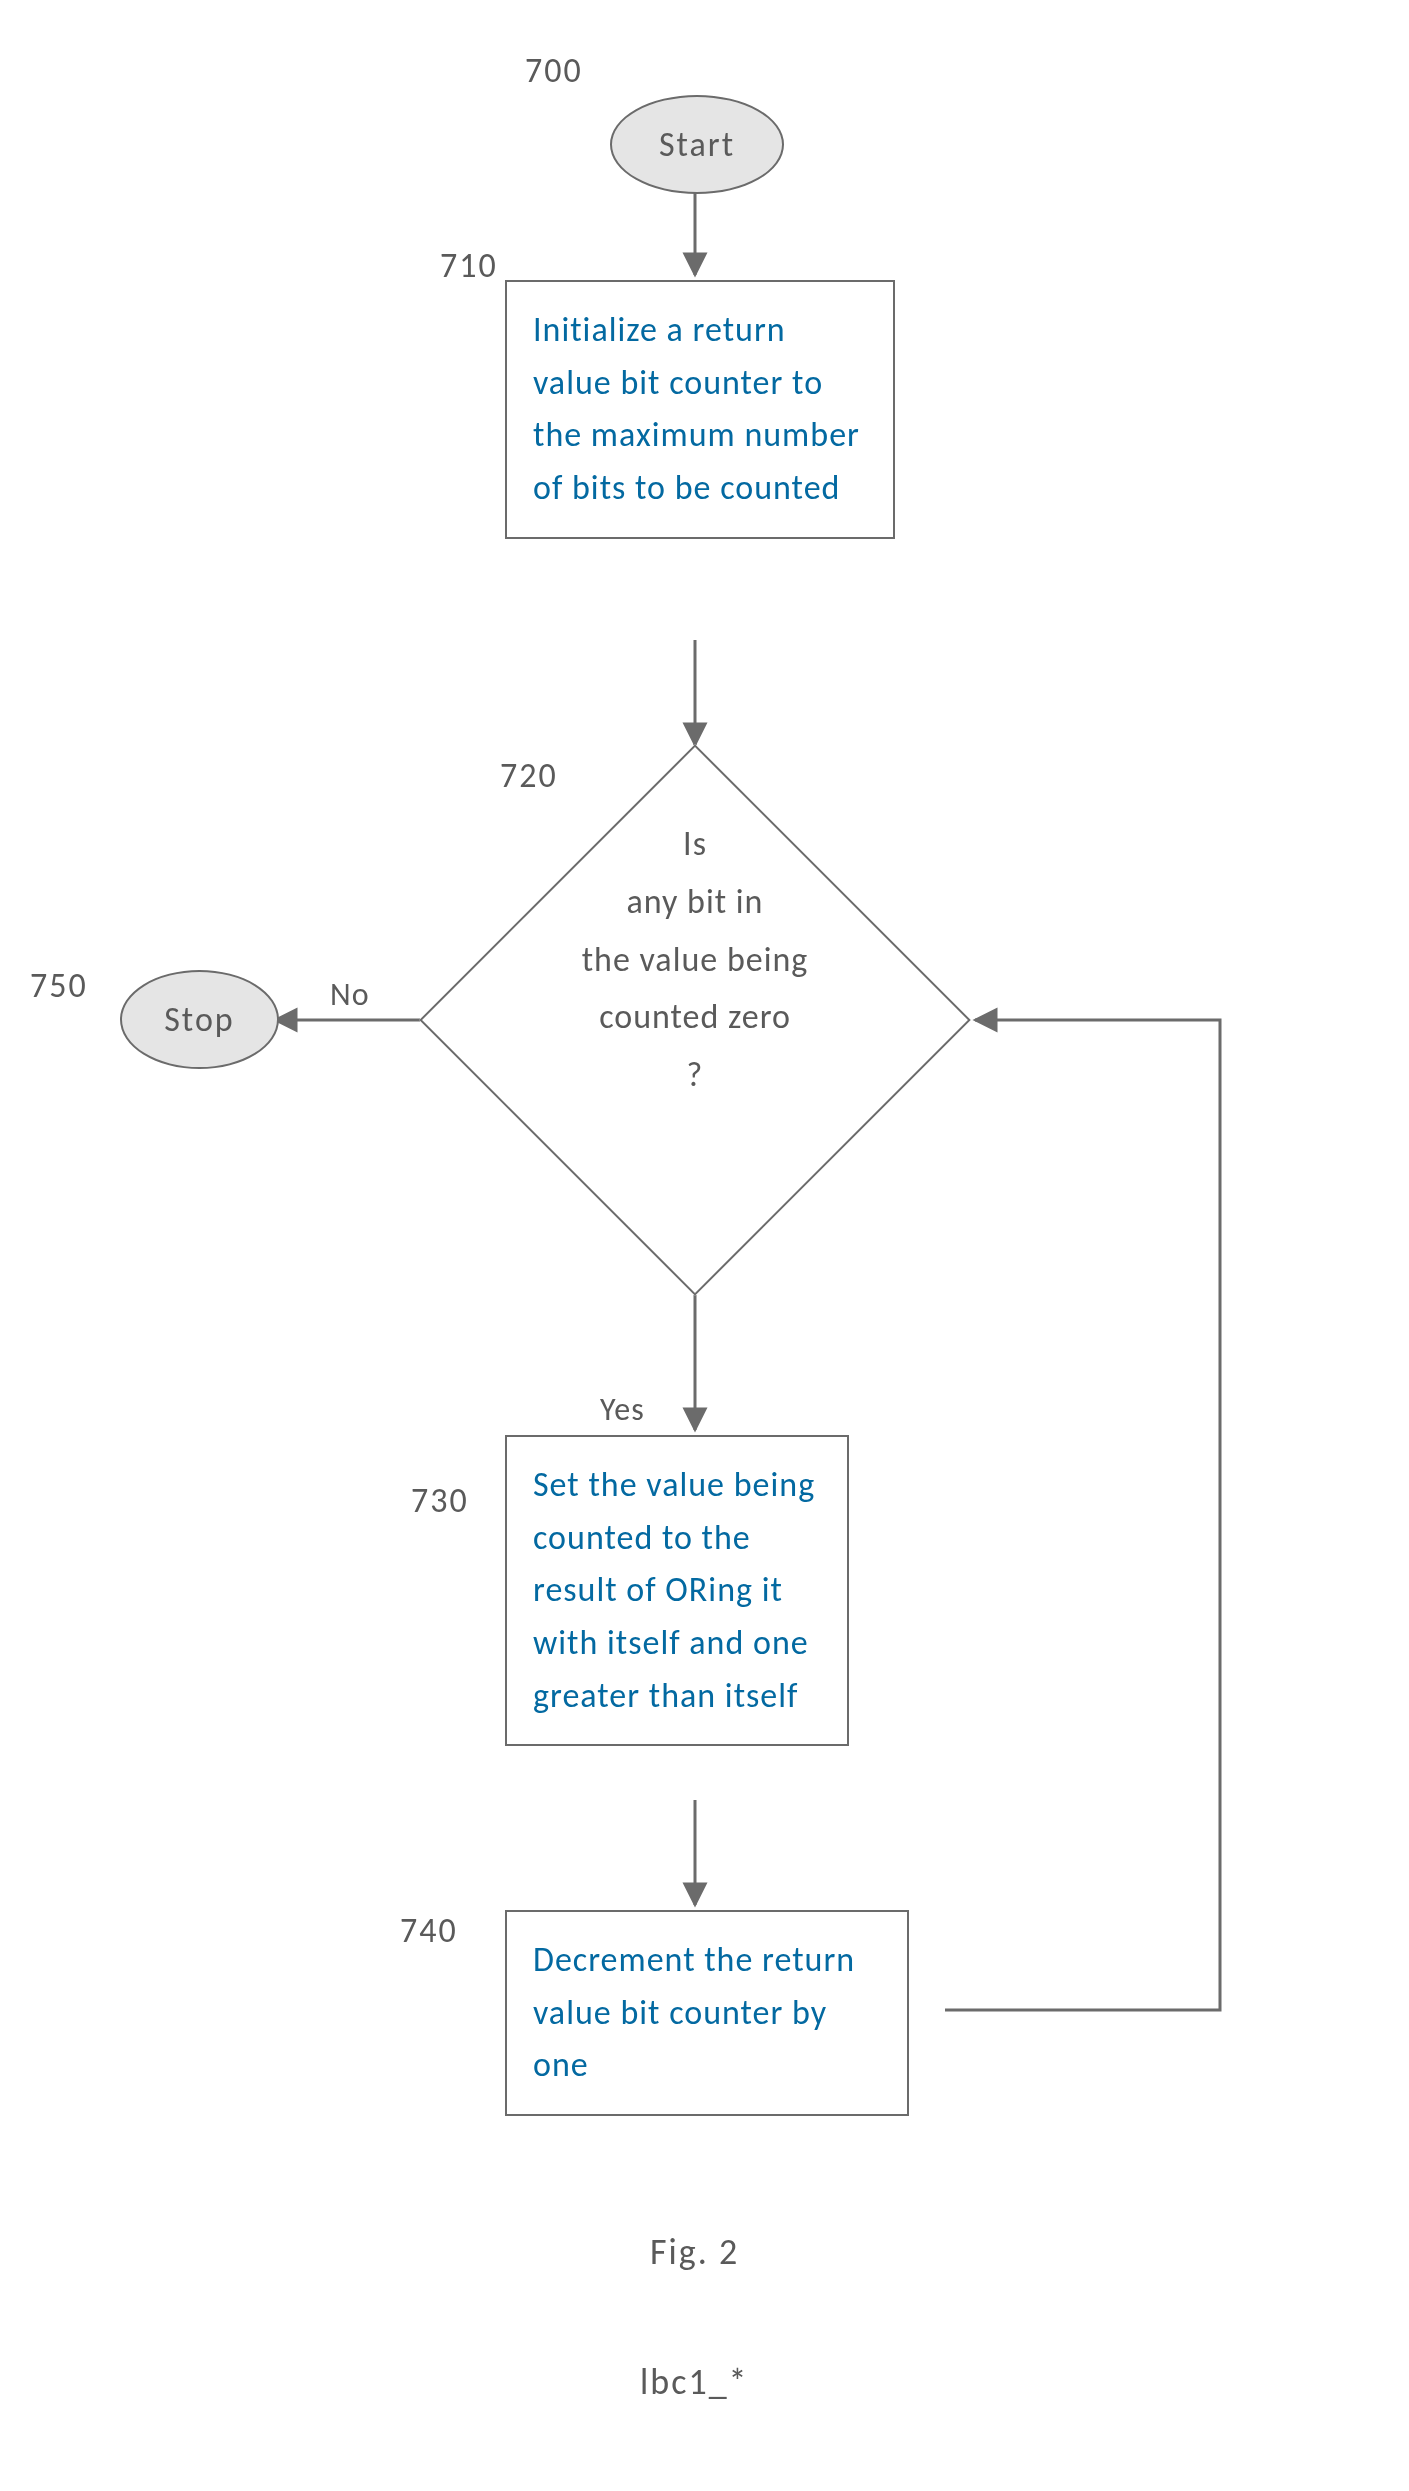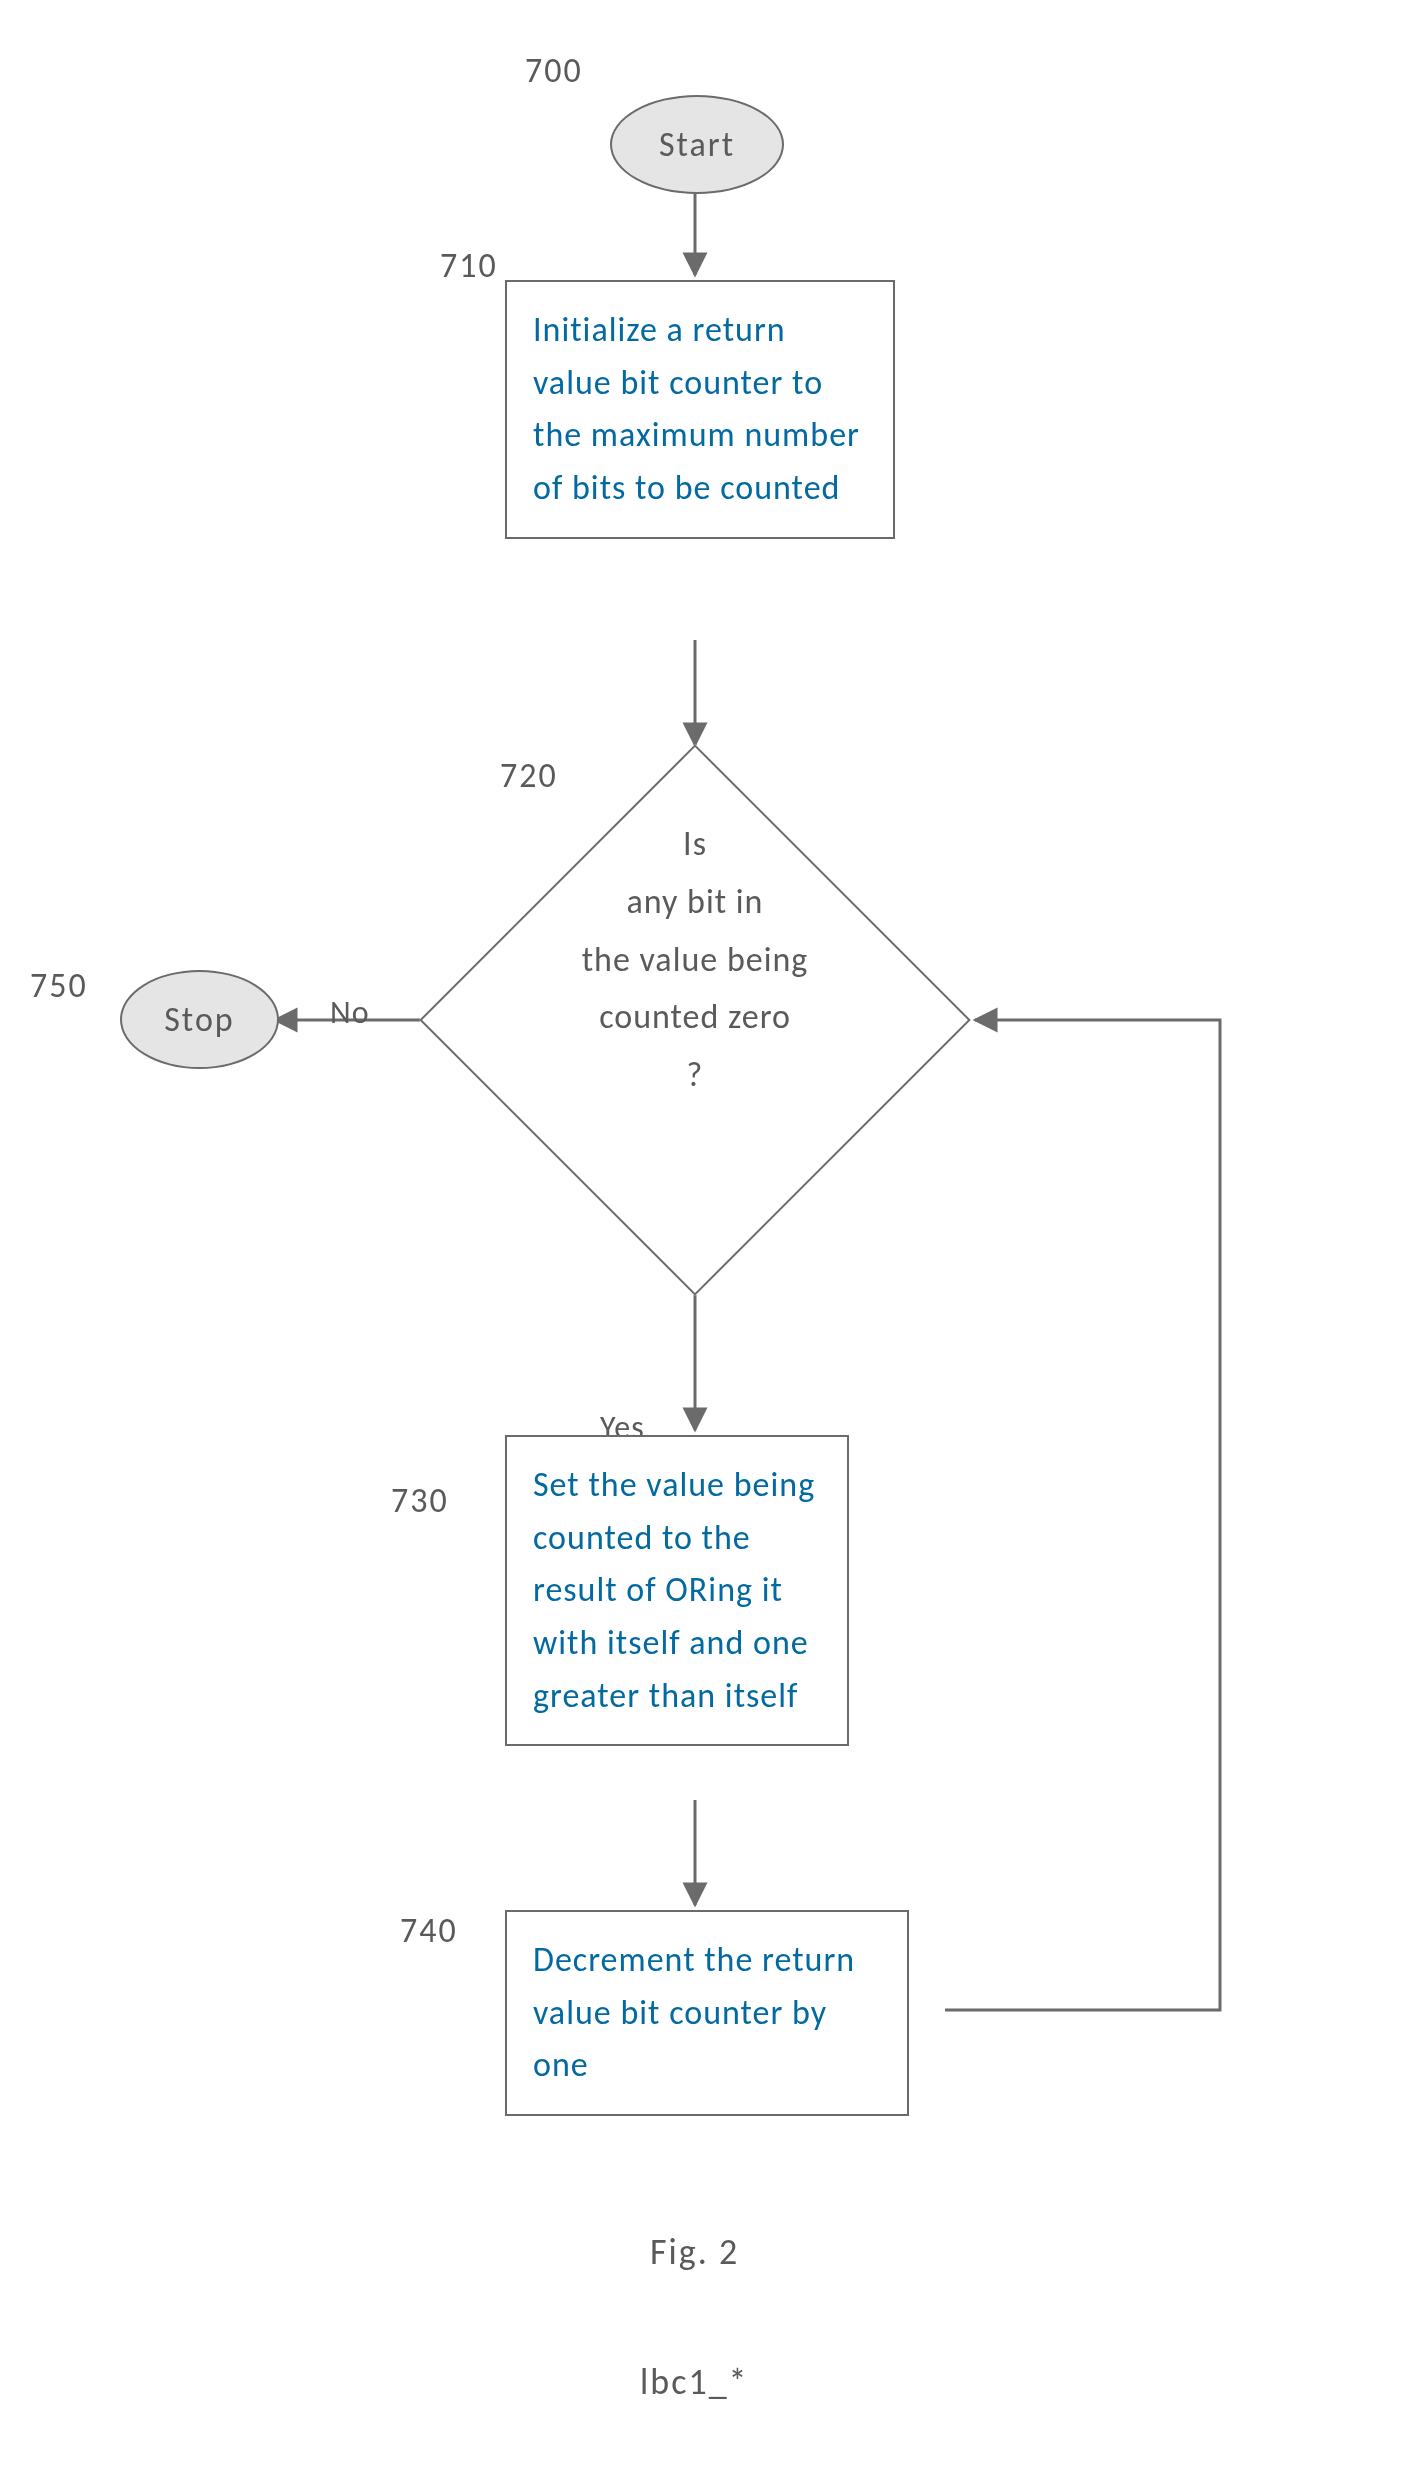--- a/index.html
+++ b/index.html
@@ -61,21 +61,20 @@
     font-size: 34px;
     color: #5a5a5a;
     line-height: 1.7;
     letter-spacing: 1px;
   }
   .edge-label {
     position: absolute;
     font-size: 32px;
     color: #5a5a5a;
     letter-spacing: 1px;
-    margin-top: 18px;
   }
   .fig-caption {
     position: absolute;
     font-size: 36px;
     color: #5a5a5a;
     letter-spacing: 2px;
   }
   svg.lines {
     position: absolute;
     left: 0; top: 0;
@@ -130,21 +129,21 @@
   </div>
 
   <div class="edge-label" style="left:330px; top:975px;">No</div>
   <div class="ref-label" style="left:30px; top:965px;">750</div>
   <div class="terminator" style="left:120px; top:970px; width:155px; height:95px;">
     <span>Stop</span>
   </div>
 
   <div class="edge-label" style="left:600px; top:1390px;">Yes</div>
 
-  <div class="ref-label" style="left:391px; top:1480px;">730</div>
+  <div class="ref-label" style="left:411px; top:1480px;">730</div>
   <div class="process" style="left:505px; top:1435px; width:344px;">
     <span>Set the value being counted to the result of ORing it with itself and one greater than itself</span>
   </div>
 
   <div class="ref-label" style="left:400px; top:1910px;">740</div>
   <div class="process" style="left:505px; top:1910px; width:404px;">
     <span>Decrement the return value bit counter by one</span>
   </div>
 
   <div class="fig-caption" style="left:650px; top:2230px;">Fig. 2</div>

